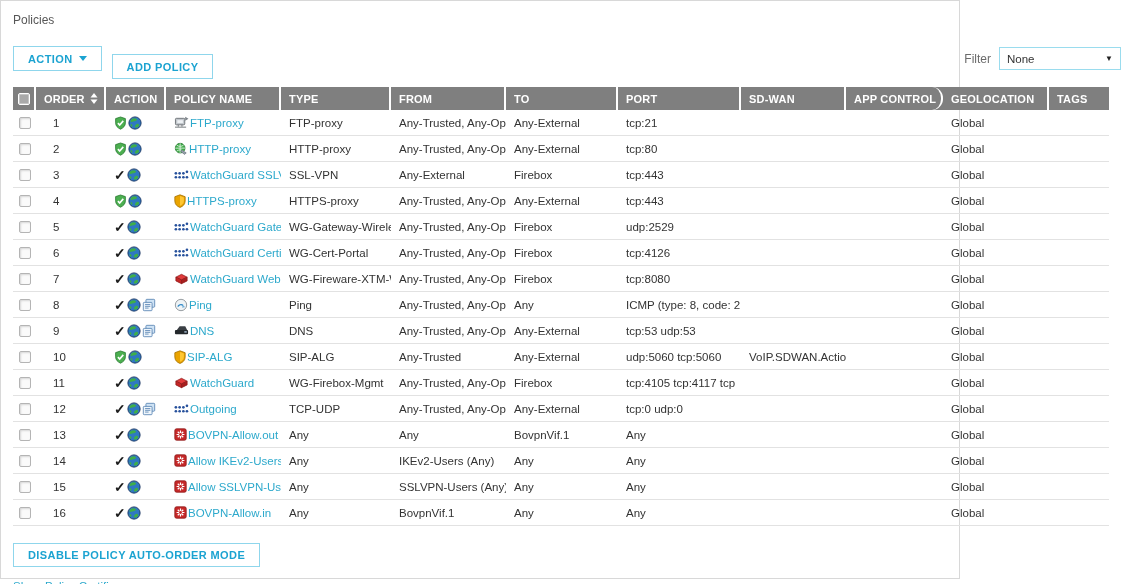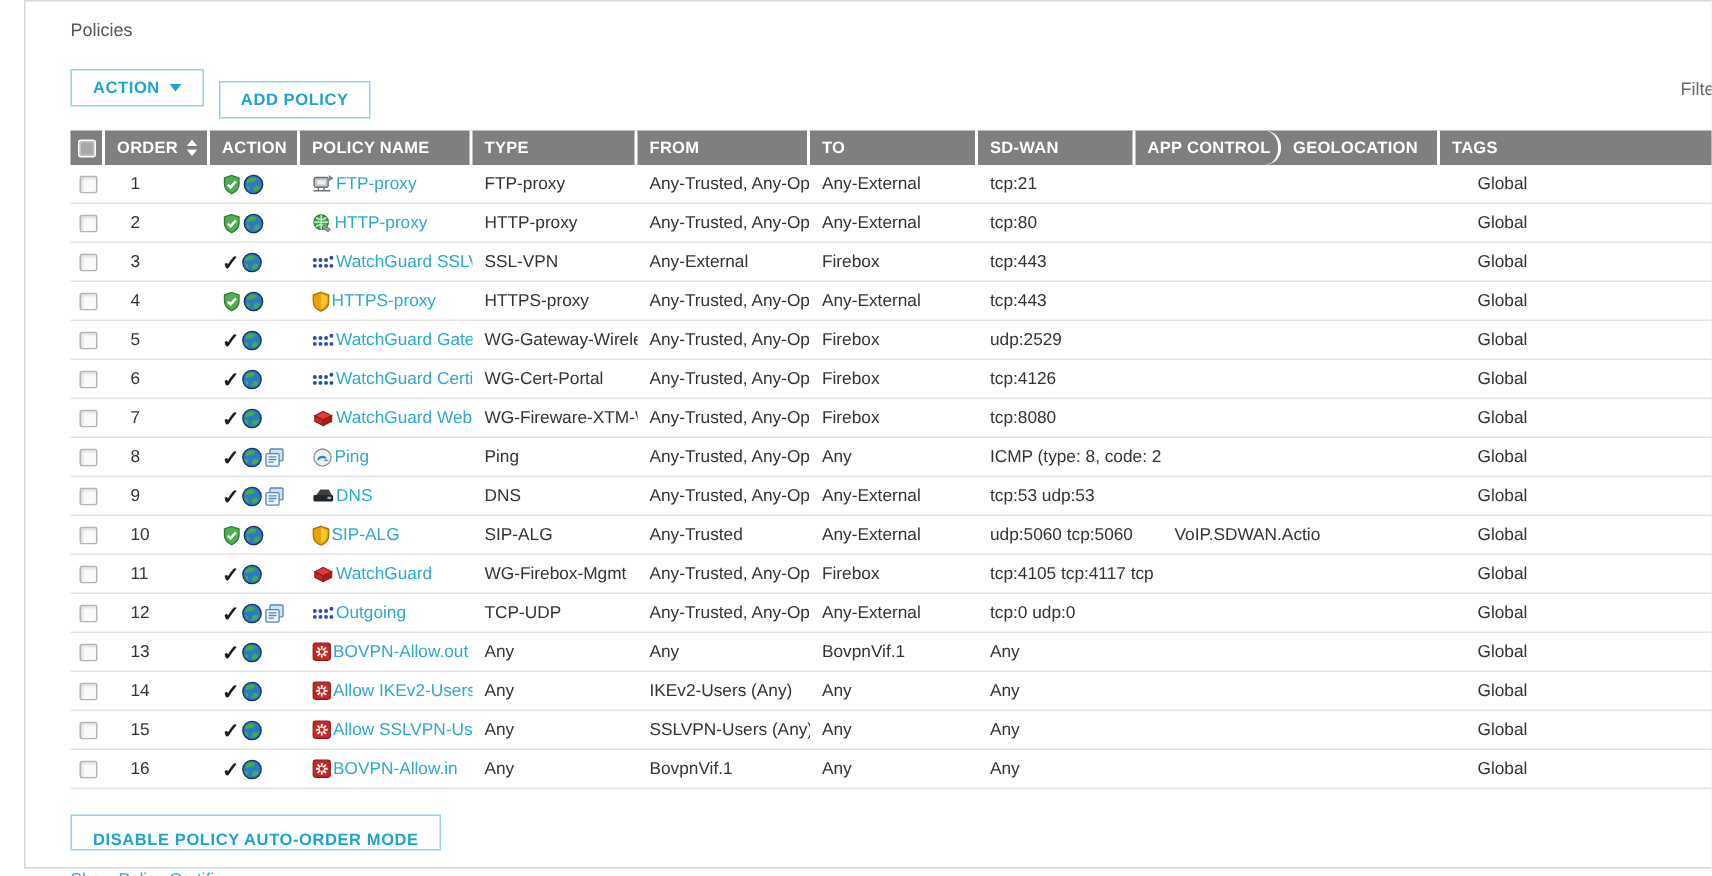--- a/index.html
+++ b/index.html
@@ -1,17 +1,17 @@
 <!DOCTYPE html>
 <html><head>
 <meta charset="utf-8">
 <style>
   * { margin:0; padding:0; box-sizing:border-box; }
   body { width:1141px; height:584px; background:#fff; font-family:"Liberation Sans", sans-serif; position:relative; overflow:hidden; }
-  .panel { position:absolute; left:16px; top:0; width:1126px; height:579px; border:1px solid #d8d8d8; background:#fff; padding:12px 0 0 30px; }
+  .panel { position:absolute; left:0; top:0; width:960px; height:579px; border:1px solid #d8d8d8; background:#fff; padding:12px 0 0 12px; }
   .page-title { font-size:12px; color:#575757; margin-bottom:11px; }
   .toolbar { display:flex; align-items:center; width:1108px; margin-bottom:8px; }
   .btn { display:inline-flex; align-items:center; justify-content:center; border:1px solid #8fd6ec; background:#fff; color:#1ba3d1; font-family:"Liberation Sans", sans-serif; font-size:11px; font-weight:bold; letter-spacing:.4px; height:25px; padding:0 14px; cursor:pointer; }
   .btn + .btn { margin-left:10px;margin-top:16px; }
   .caret-down { display:inline-block; width:0; height:0; border-left:4px solid transparent; border-right:4px solid transparent; border-top:5px solid #1ba3d1; margin-left:6px; }
   .filter-wrap { margin-left:auto; display:flex; align-items:center; }
   .filter-label { font-size:12px; color:#6b6b6b; margin-right:8px; }
   .select { width:122px; height:23px; border:1px solid #9adcee; display:flex; align-items:center; padding:0 7px; font-size:11.5px; color:#333; cursor:pointer; }
   .select .arrow { margin-left:auto; font-size:8px; color:#222; }
   
@@ -26,39 +26,43 @@
   .c4 { width:110px; } .c5 { width:115px; } .c6 { width:112px; } .c7 { width:123px; }
   .c8 { width:105px; } .c9 { width:97px;border-radius:11px; } .c10 { width:106px; } .c11 { width:60px; }
   .td.c0 { justify-content:center; padding-left:0; }
   .td.c1 { padding-left:17px; }
   .cb { width:12px; height:12px; border:1px solid #b4b4b4; background:#fafafa; border-radius:2px; box-shadow:inset 1px 1px 2px rgba(0,0,0,.14); cursor:pointer; }
   .header-cb { border:1px solid #fff; background:#a9a9a9; box-shadow:inset 0 0 0 1px #c4c4c4; }
   .pic { display:inline-flex; align-items:center; margin-right:1px; line-height:0; }
   .chk { font-size:14px; font-weight:bold; color:#1d1d1d; line-height:1; }
   .name-link { color:#2da9cc; font-size:11.5px; text-decoration:none; cursor:pointer; white-space:nowrap; }
   .sort-ico { margin-left:5px; display:inline-flex; line-height:0; }
-  .footer-btn { margin-top:17px; height:24px;align-items:flex-end; }
+  .footer-btn { margin-top:17px; height:24px; }
   .checker-link { display:inline-block; margin-top:13px; font-size:11.5px; color:#2da9cc; cursor:pointer; }
 </style>
 </head>
 <body>
 
 <div class="panel">
   <div class="page-title">Policies</div>
 
   <div class="toolbar">
     <button class="btn">
       <span>ACTION</span>
       <span class="caret-down"></span>
     </button>
     <button class="btn">
       <span>ADD POLICY</span>
     </button>
     <div class="filter-wrap">
       <span class="filter-label">Filter</span>
+      <div class="select">
+        <span>None</span>
+        <span class="arrow">▼</span>
+      </div>
     </div>
   </div>
 
   <div class="tbl">
     <div class="thead">
         <div class="th c0">
           <div class="cb header-cb"></div>
         </div>
         <div class="th c1">
           <span>ORDER</span>
@@ -76,20 +80,23 @@
           <span>POLICY NAME</span>
         </div>
         <div class="th c4">
           <span>TYPE</span>
         </div>
         <div class="th c5">
           <span>FROM</span>
         </div>
         <div class="th c6">
           <span>TO</span>
+        </div>
+        <div class="th c7">
+          <span>PORT</span>
         </div>
         <div class="th c8">
           <span>SD-WAN</span>
         </div>
         <div class="th c9">
           <span>APP CONTROL</span>
         </div>
         <div class="th c10">
           <span>GEOLOCATION</span>
         </div>

